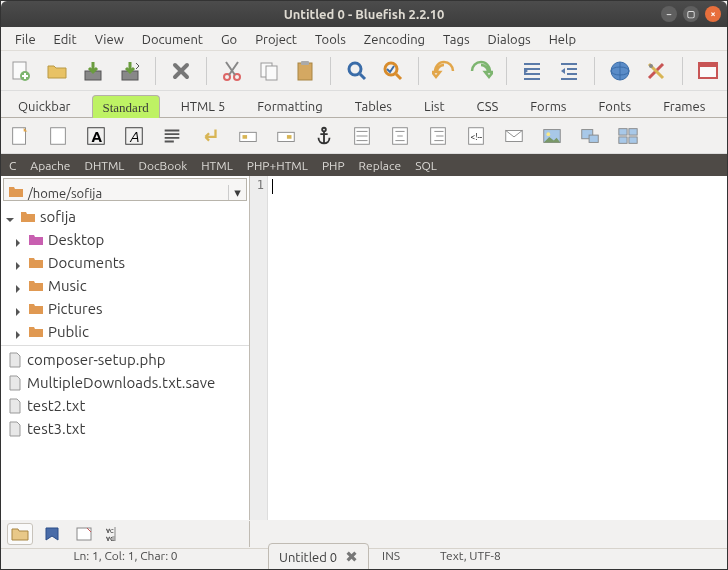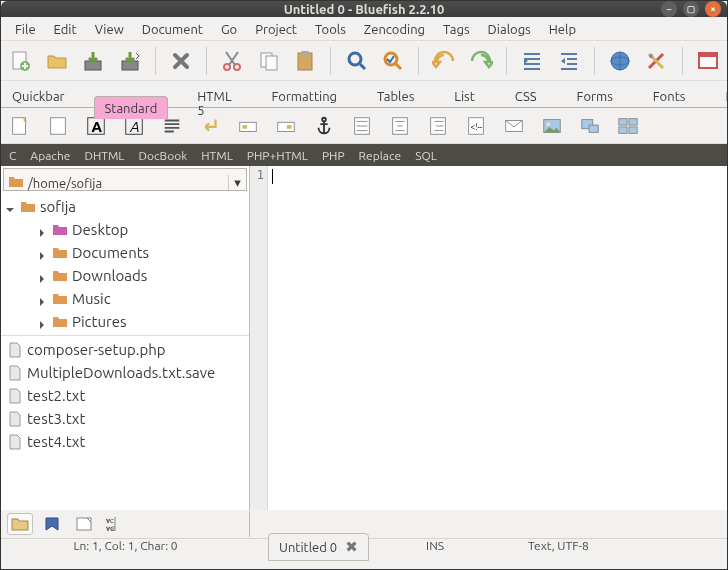--- a/index.html
+++ b/index.html
@@ -1,57 +1,57 @@
 <!DOCTYPE html>
 <html><head>
 <meta charset="utf-8">
 <style>
 * { box-sizing: border-box; margin: 0; padding: 0; }
 body { font-family: Ubuntu, "Segoe UI", sans-serif; font-size: 13px; color: #3c3c3c; background: #f2f1f0; width: 728px; height: 570px; overflow: hidden; border: 1px solid #333; }
-.titlebar { background: linear-gradient(#4c4c4c, #3c3c3c); color: #dfdbd2; height: 16px; display: flex; align-items: center; justify-content: center; position: relative; font-weight: bold; font-size: 13px; border-radius: 6px 6px 0 0; }
+.titlebar { background: linear-gradient(#4c4c4c, #3c3c3c); color: #dfdbd2; height: 26px; display: flex; align-items: center; justify-content: center; position: relative; font-weight: bold; font-size: 13px; border-radius: 6px 6px 0 0; }
 .win-controls { position: absolute; right: 6px; display: flex; gap: 6px; }
 .win-btn { width: 16px; height: 16px; border-radius: 50%; background: #5f5f5f; display: flex; align-items: center; justify-content: center; font-size: 9px; color: #ddd; cursor: pointer; }
 .win-btn.close { background: #e76f3c; color: #fff; }
 .menubar { background: #f2f1f0; display: flex; padding: 8px 6px; gap: 2px; height: 24px; align-items: center; border-bottom: 1px solid #e0ddd8; }
 .menu-item { padding: 3px 8px; cursor: pointer; border-radius: 3px; }
 .toolbar { display: flex; padding: 4px 6px; gap: 10px; align-items: center; border-bottom: 1px solid #ddd; background: #f2f1f0; height: 40px; }
 .toolbar-sep { width: 1px; height: 28px; background: #ccc; margin: 0 2px; }
 .tool-icon { width: 28px; height: 28px; display: flex; align-items: center; justify-content: center; cursor: pointer; border-radius: 3px; }
 .tool-icon svg { width: 24px; height: 24px; }
-.tabbar { display: flex; padding: 3px 6px 0 0; gap: 18px; background: #f2f1f0; height: 27px; border-bottom: 1px solid #b5b0a8; }
+.tabbar { display: flex; padding: 3px 6px 0 6px; gap: 10px; background: #f2f1f0; height: 27px; border-bottom: 1px solid #b5b0a8; }
 .tab { padding: 4px 10px; cursor: pointer; border: 1px solid transparent; border-bottom: none; border-radius: 4px 4px 0 0; }
-.tab.active { background: #f9a8d4; border-color: #b5b0a8; position: relative; top: 12px; }
+.tab.active { background: #bef264; border-color: #b5b0a8; position: relative; top: 1px; font-family: Liberation Serif, serif; }
 .toolbar2 { display: flex; padding: 4px 6px; gap: 12px; align-items: center; background: #f2f1f0; height: 36px; border-bottom: 1px solid #ddd; }
 .toolbar2 .t2-icon { width: 26px; height: 24px; display: flex; align-items: center; justify-content: center; cursor: pointer; }
 .toolbar2 svg { width: 22px; height: 22px; }
 .langbar { background: #4e4a46; color: #dcdad6; display: flex; padding: 3px 8px; gap: 14px; height: 22px; align-items: center; font-size: 12px; }
 .langbar span { cursor: pointer; }
 .main { display: flex; height: 344px; }
 .sidebar { width: 249px; border-right: 1px solid #c0bbb3; display: flex; flex-direction: column; background: #fff; }
 .path-combo { display: flex; align-items: flex-end; border: 1px solid #b8b4ab; margin: 2px; height: 23px; background: #f7f6f5; }
 .path-combo .ficon { width: 16px; height: 16px; margin: 0 4px; }
 .path-combo .arrow { width: 18px; text-align: center; border-left: 1px solid #ccc; }
 .tree { flex: 1; overflow-y: auto; padding: 2px 0; font-size: 15px; }
 .tree-item { display: flex; align-items: center; padding: 3px 4px; gap: 4px; cursor: pointer; white-space: nowrap; }
 .tri { width: 11px; height: 11px; display: inline-block; }
 .tri svg { width: 10px; height: 10px; }
-.indent-1 { padding-left: 36px; }
+.indent-1 { padding-left: 12px; }
 .file-list .tree-item { padding-left: 6px; }
 .editor { flex: 1; display: flex; background: #fff; }
 .gutter { width: 18px; background: #ededed; color: #777; text-align: right; padding: 2px 3px 0 0; font-family: monospace; font-size: 12px; border-right: 1px solid #ddd; }
 .textarea { flex: 1; padding: 2px 4px; font-family: monospace; font-size: 13px; position: relative; }
 .cursor { display: inline-block; width: 1px; height: 15px; background: #000; vertical-align: middle; }
 .bottom-tabs { display: flex; align-items: center; height: 28px; }
 .sidebar-btns { width: 249px; display: flex; gap: 6px; padding: 2px 6px; align-items: center; border-right: 1px solid #c0bbb3; }
 .sidebar-btns .sb { width: 26px; height: 22px; display: flex; align-items: center; justify-content: center; cursor: pointer; border: 1px solid transparent; border-radius: 3px; }
 .sidebar-btns .sb.active { background: #fafafa; border-color: #c8c3bb; }
 .doc-tabs { display: flex; padding: 2px 0 0 18px; gap: 0; margin-top: 44px; }
 .doc-tab { display: flex; align-items: center; gap: 8px; padding: 4px 10px; border: 1px solid #c0bbb3; border-radius: 4px 4px 0 0; background: #f2f1f0; cursor: pointer; }
 .doc-tab .close-x { color: #777; font-size: 15px; cursor: pointer; }
-.statusbar { display: flex; height: 14px; align-items: center; background: #f2f1f0; border-top: 1px solid #d7d3cc; font-size: 12px; color: #4a4a4a; gap: 44px; }
+.statusbar { display: flex; height: 14px; align-items: center; background: #f2f1f0; border-top: 1px solid #d7d3cc; font-size: 12px; color: #4a4a4a; }
 .status-seg { padding: 0 20px; }
 .folder-icon { fill: #e09952; }
 .folder-icon-sp { fill: #c85fb0; }
 .file-icon { fill: #e8e8e8; stroke: #999; stroke-width: 1; }
 .gutter-line { height: 16px; }
 </style>
 </head>
 <body>
 
 <div class="titlebar">
@@ -358,39 +358,39 @@
           </svg>
         <span>Documents</span>
       </div>
       <div class="tree-item indent-1">
         <span class="tri"><svg viewBox="0 0 10 10">
               <path d="M3 1l4 4-4 4z" fill="#555"></path>
             </svg></span>
         <svg width="16" height="16" viewBox="0 0 16 16">
             <path class="folder-icon" d="M1 3h5l1 2h8v8H1z"></path>
           </svg>
-        <span>Downloads</span>
+        <span>Music</span>
       </div>
       <div class="tree-item indent-1">
         <span class="tri"><svg viewBox="0 0 10 10">
               <path d="M3 1l4 4-4 4z" fill="#555"></path>
             </svg></span>
         <svg width="16" height="16" viewBox="0 0 16 16">
             <path class="folder-icon" d="M1 3h5l1 2h8v8H1z"></path>
           </svg>
-        <span>Music</span>
+        <span>Pictures</span>
       </div>
       <div class="tree-item indent-1">
         <span class="tri"><svg viewBox="0 0 10 10">
               <path d="M3 1l4 4-4 4z" fill="#555"></path>
             </svg></span>
         <svg width="16" height="16" viewBox="0 0 16 16">
             <path class="folder-icon" d="M1 3h5l1 2h8v8H1z"></path>
           </svg>
-        <span>Pictures</span>
+        <span>Public</span>
       </div>
       <div style="height:1px;background:#ddd;margin:2px 0;"></div>
       <div class="file-list">
         <div class="tree-item">
             <svg width="16" height="16" viewBox="0 0 16 16">
               <path class="file-icon" d="M3 1h7l3 3v11H3z"></path>
             </svg>
             <span>composer-setup.php</span>
           </div>
         <div class="tree-item">
@@ -404,26 +404,20 @@
               <path class="file-icon" d="M3 1h7l3 3v11H3z"></path>
             </svg>
             <span>test2.txt</span>
           </div>
         <div class="tree-item">
             <svg width="16" height="16" viewBox="0 0 16 16">
               <path class="file-icon" d="M3 1h7l3 3v11H3z"></path>
             </svg>
             <span>test3.txt</span>
           </div>
-        <div class="tree-item">
-            <svg width="16" height="16" viewBox="0 0 16 16">
-              <path class="file-icon" d="M3 1h7l3 3v11H3z"></path>
-            </svg>
-            <span>test4.txt</span>
-          </div>
       </div>
     </div>
   </div>
   <div class="editor">
     <div class="gutter">
       <div class="gutter-line">1</div>
     </div>
     <div class="textarea"><span class="cursor"></span></div>
   </div>
 </div>

